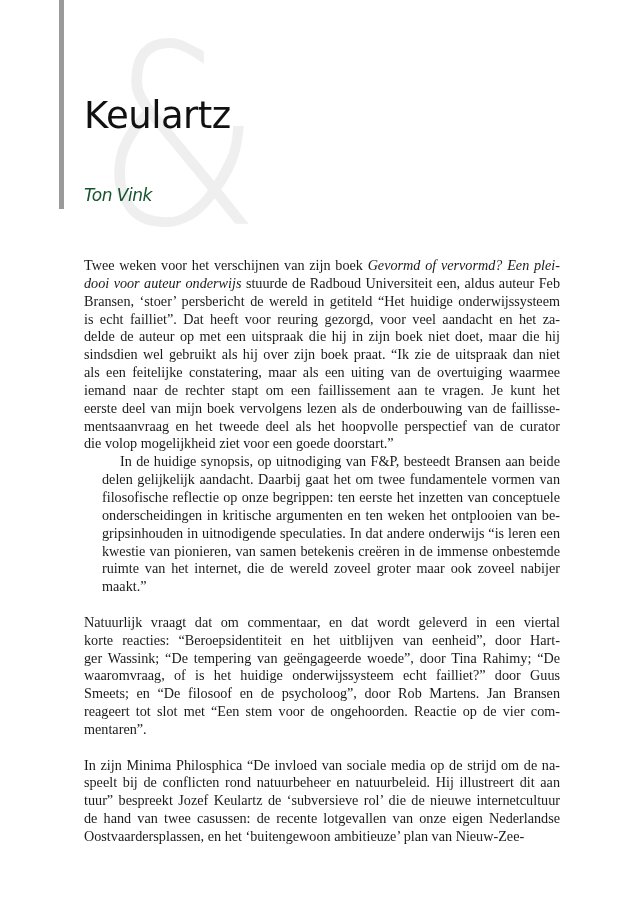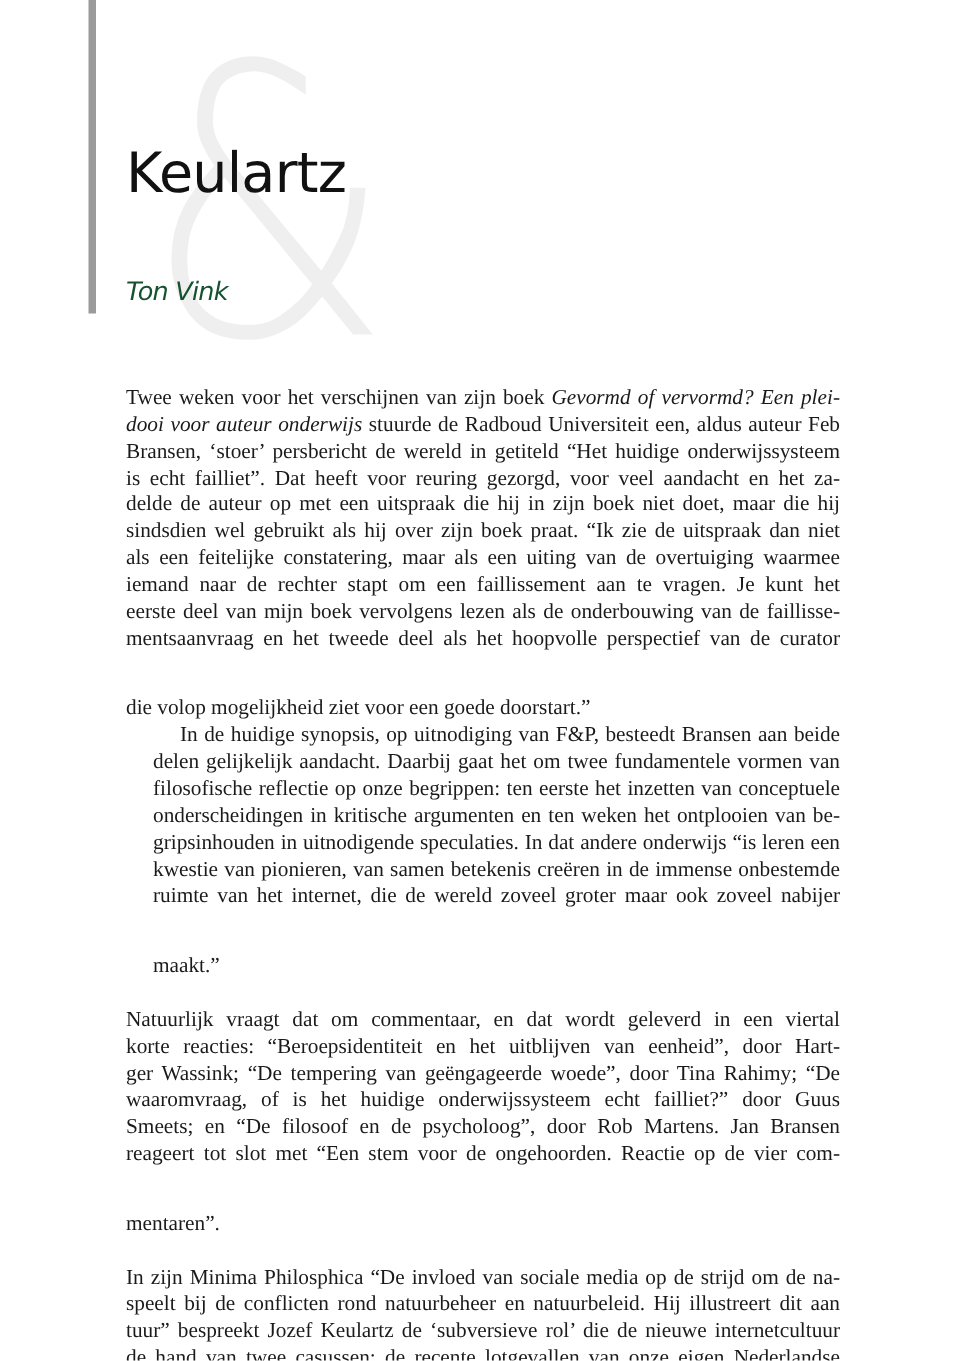--- a/index.html
+++ b/index.html
@@ -25,21 +25,21 @@
   }
   .body-text {
     position: absolute; left: 84px; top: 257px; width: 476px;
     font-family: "Liberation Serif", serif; font-size: 14.2px; line-height: 17.85px;
     color: #1a1a1a; text-align: justify; hyphens: manual;
   }
   .body-text p { margin: 0; }
   .body-text p.indent { text-indent: 18px; font-family: Liberation Serif, serif; }
   .body-text p.gap { margin-top: 17.85px; }
   .body-text .line { display: block; text-align: justify; text-align-last: justify; white-space: nowrap; }
-  .body-text .line.last { text-align-last: left; margin-top: 29px; }
+  .body-text .line.last { text-align-last: left; }
   em { font-style: italic; }
 </style>
 </head>
 <body>
 
 <div class="page">
   <div class="side-bar"></div>
   <div class="ampersand">&amp;</div>
   <h1 class="title" style="margin:0">Keulartz</h1>
   <div class="author">Ton Vink</div>

